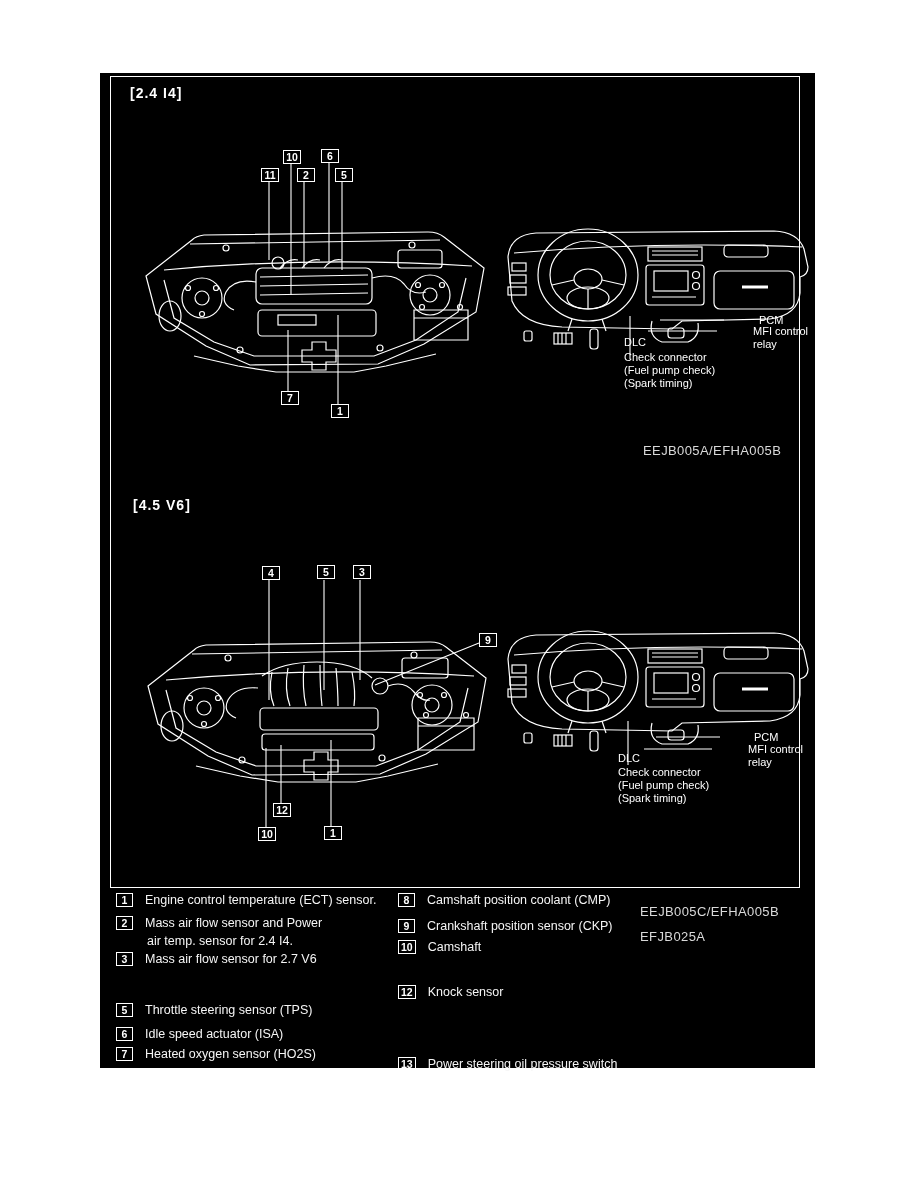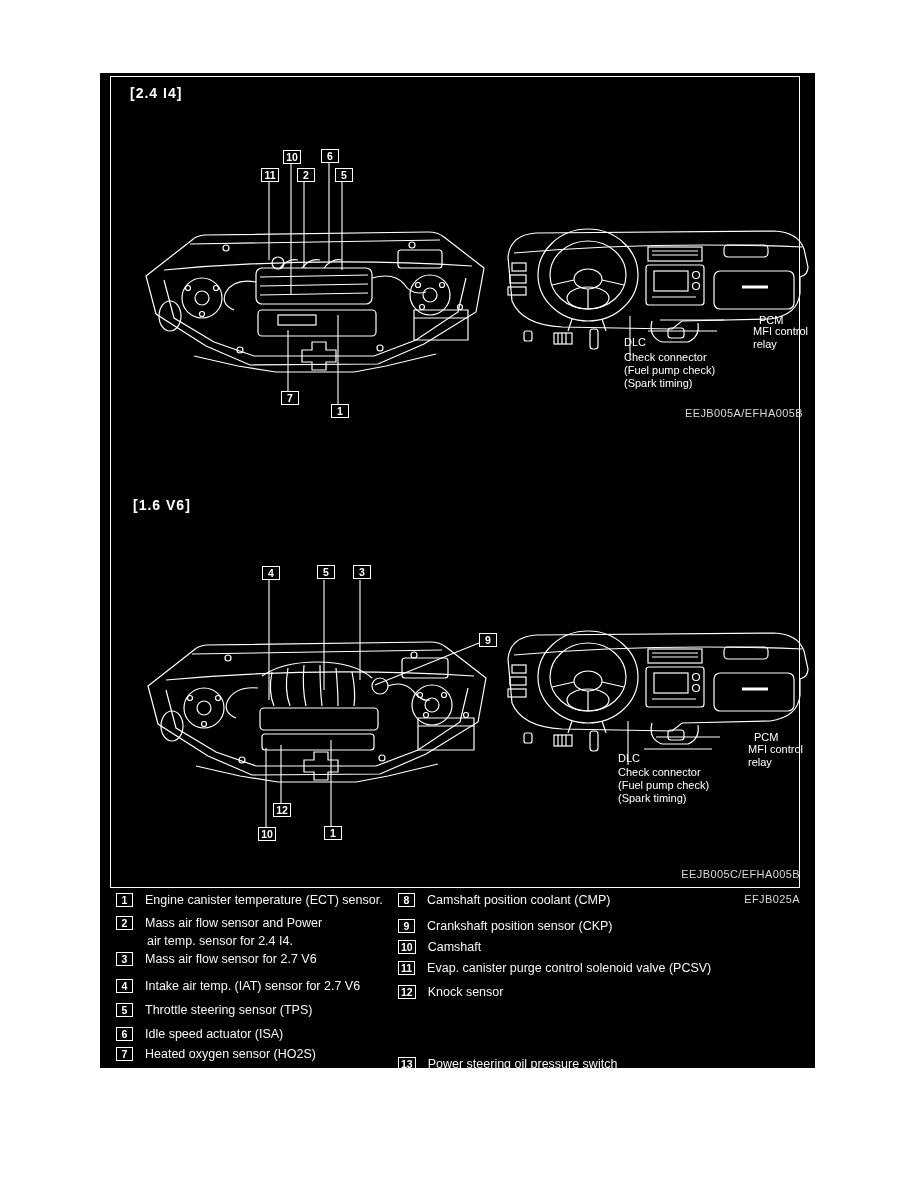--- a/index.html
+++ b/index.html
@@ -19,22 +19,22 @@
   .sect-title{
     position:absolute;font-weight:bold;font-size:14px;letter-spacing:1px;color:#fff;
   }
   .co{
     position:absolute;min-width:12px;height:12px;padding:0 2px;
     border:1.4px solid #fff;color:#fff;background:#000;
     font-size:10.5px;font-weight:bold;line-height:12px;text-align:center;
   }
   .dlabel{position:absolute;font-size:11px;color:#fff;line-height:12.5px;white-space:nowrap;margin-left:32px;}
   .code{
-    position:absolute;font-size:11px;color:#d9d9d9;letter-spacing:0.4px;
-    width:160px;text-align:right;white-space:nowrap;
+    position:absolute;font-size:13px;color:#d9d9d9;letter-spacing:0.4px;
+    width:160px;white-space:nowrap;margin-top:36px;
   }
   .lrow{position:absolute;white-space:nowrap;}
   .lnum{
     display:inline-block;min-width:11px;height:12px;padding:0 2px;margin-right:12px;
     border:1.3px solid #fff;color:#fff;font-size:10.5px;font-weight:bold;
     line-height:12px;text-align:center;vertical-align:top;
   }
   .ltext{display:inline-block;font-size:12.5px;color:#f5f5f5;vertical-align:top;line-height:14px;}
   .lsub{position:absolute;font-size:12.5px;color:#f5f5f5;white-space:nowrap;text-align:center;}
 </style>
@@ -169,21 +169,21 @@
       <line x1="166" y1="754" x2="166" y2="675"></line>
       <line x1="231" y1="753" x2="231" y2="667"></line>
 
       <line x1="556" y1="664" x2="620" y2="664"></line>
       <line x1="544" y1="676" x2="612" y2="676"></line>
       <line x1="528" y1="648" x2="528" y2="692"></line>
     </g>
   </svg>
 
   <div class="sect-title" style="left:30px;top:12px">[2.4 I4]</div>
-  <div class="sect-title" style="left:33px;top:424px">[1.6 V6]</div>
+  <div class="sect-title" style="left:33px;top:424px">[4.5 V6]</div>
 
   <div class="co" style="left:183px;top:77px">10</div>
   <div class="co" style="left:221px;top:76px">6</div>
   <div class="co" style="left:161px;top:95px">11</div>
   <div class="co" style="left:197px;top:95px">2</div>
   <div class="co" style="left:235px;top:95px">5</div>
   <div class="co" style="left:181px;top:318px">7</div>
   <div class="co" style="left:231px;top:331px">1</div>
 
   <div class="co" style="left:162px;top:493px">4</div>
@@ -208,53 +208,47 @@
   <div class="dlabel" style="left:616px;top:683px">relay</div>
   <div class="dlabel" style="left:486px;top:679px">DLC</div>
   <div class="dlabel" style="left:486px;top:693px">Check connector</div>
   <div class="dlabel" style="left:486px;top:706px">(Fuel pump check)</div>
   <div class="dlabel" style="left:486px;top:719px">(Spark timing)</div>
   <div class="code" style="left:540px;top:795px">EEJB005C/EFHA005B</div>
 
   <div class="code" style="left:540px;top:820px">EFJB025A</div>
 
   <div class="lrow" style="left:16px;top:820px">
-    <span class="lnum">1</span><span class="ltext">Engine canister temperature (ECT) sensor.</span>
+    <span class="lnum">1</span><span class="ltext">Engine control temperature (ECT) sensor.</span>
   </div>
   <div class="lrow" style="left:16px;top:843px">
     <span class="lnum">2</span><span class="ltext">Mass air flow sensor and Power</span>
   </div>
   <div class="lsub" style="left:47px;top:861px">air temp. sensor for 2.4 I4.</div>
   <div class="lrow" style="left:16px;top:879px">
     <span class="lnum">3</span><span class="ltext">Mass air flow sensor for 2.7 V6</span>
   </div>
-  <div class="lrow" style="left:16px;top:906px">
-    <span class="lnum">4</span><span class="ltext">Intake air temp. (IAT) sensor for 2.7 V6</span>
-  </div>
   <div class="lrow" style="left:16px;top:930px">
     <span class="lnum">5</span><span class="ltext">Throttle steering sensor (TPS)</span>
   </div>
   <div class="lrow" style="left:16px;top:954px">
     <span class="lnum">6</span><span class="ltext">Idle speed actuator (ISA)</span>
   </div>
   <div class="lrow" style="left:16px;top:974px">
     <span class="lnum">7</span><span class="ltext">Heated oxygen sensor (HO2S)</span>
   </div>
 
   <div class="lrow" style="left:298px;top:820px">
     <span class="lnum">8</span><span class="ltext">Camshaft position coolant (CMP)</span>
   </div>
   <div class="lrow" style="left:298px;top:846px">
     <span class="lnum">9</span><span class="ltext">Crankshaft position sensor (CKP)</span>
   </div>
   <div class="lrow" style="left:298px;top:867px">
     <span class="lnum">10</span><span class="ltext">Camshaft</span>
   </div>
-  <div class="lrow" style="left:298px;top:888px">
-    <span class="lnum">11</span><span class="ltext">Evap. canister purge control solenoid valve (PCSV)</span>
-  </div>
   <div class="lrow" style="left:298px;top:912px">
     <span class="lnum">12</span><span class="ltext">Knock sensor</span>
   </div>
   <div class="lrow" style="left:298px;top:984px">
     <span class="lnum">13</span><span class="ltext">Power steering oil pressure switch</span>
   </div>
 </div>
 
 </body></html>

